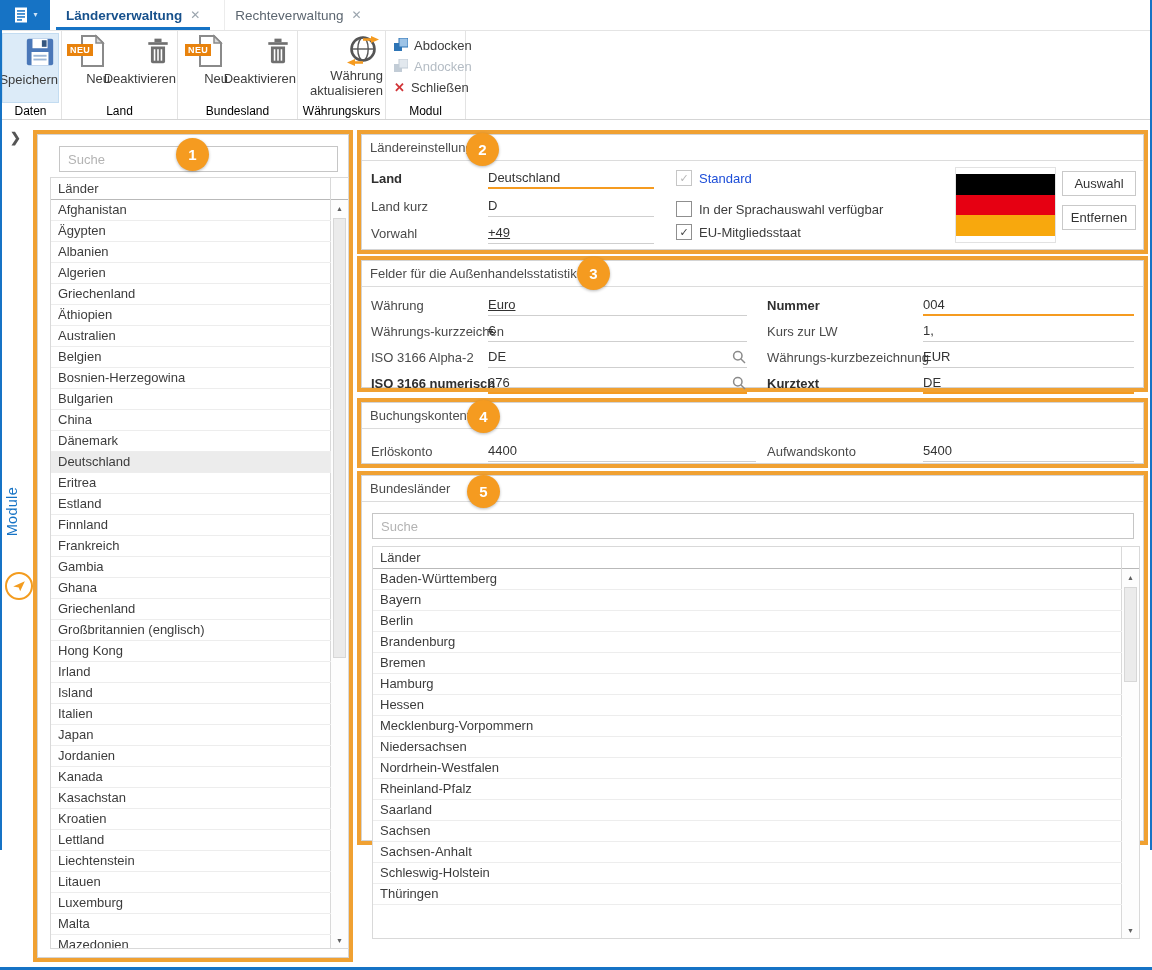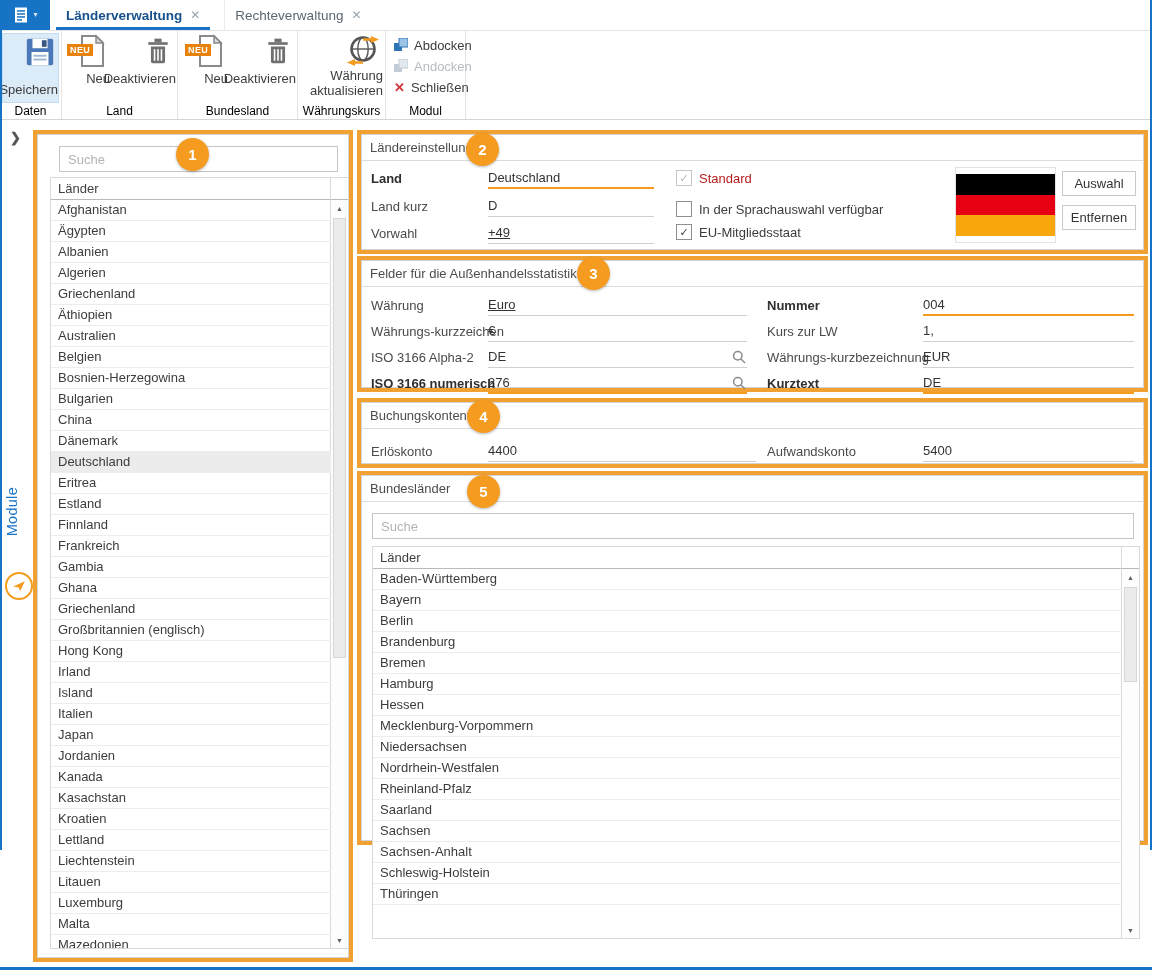--- a/index.html
+++ b/index.html
@@ -21,21 +21,21 @@
   .tab.active{color:#17518C;font-weight:bold;box-shadow:inset 0 -3px 0 #1673C5;}
   .tab .x{color:#9aa4ad;font-size:12px;font-weight:normal;}
   .tab + .tab{margin-left:14px;border-left:1px solid #ececec;}
 
   
   .ribbon{position:absolute;left:0;top:31px;width:1152px;height:89px;background:#fff;border-bottom:1px solid #d5d5d5;box-sizing:border-box;}
   .rgroup{position:absolute;top:0;height:88px;border-right:1px solid #e3e3e3;box-sizing:border-box;}
   .rgroup .glabel{position:absolute;bottom:1px;left:0;width:100%;text-align:center;font-size:12px;color:#000000;}
   .bigbtn{position:absolute;top:2px;display:flex;flex-direction:column;align-items:flex-end;font-size:13px;color:#3c3c3c;cursor:pointer;box-sizing:border-box;}
   .bigbtn .icn{width:36px;height:36px;position:relative;display:flex;align-items:center;justify-content:center;}
-  .bigbtn.sel{background:#DCEBF8;border:1px solid #C3DCF1;gap:10px;}
+  .bigbtn.sel{background:#DCEBF8;border:1px solid #C3DCF1;}
   .bigbtn .bl{margin-top:2px;white-space:nowrap;}
   .bigbtn .bl2{margin-top:0;line-height:1.12;text-align:center;white-space:nowrap;}
   .neu{position:absolute;left:-7px;top:11px;background:#E8820C;color:#fff;font-size:9px;font-weight:bold;padding:1px 3px;letter-spacing:.4px;}
   .mrow{position:absolute;left:8px;display:flex;gap:6px;align-items:center;font-size:13px;color:#3c3c3c;height:18px;cursor:pointer;white-space:nowrap;}
   .mrow.disabled{color:#b4bcc4;cursor:default;}
   .redx{color:#D13438;font-weight:bold;font-size:13px;}
 
   
   .ann{position:absolute;border:4px solid #F0A132;box-sizing:border-box;background:transparent;}
   .badge{position:absolute;width:33px;height:33px;border-radius:50%;background:#F59B20;color:#fff;font-size:15px;font-weight:bold;display:flex;align-items:center;justify-content:center;box-shadow:0 1px 3px rgba(0,0,0,.28);z-index:30;}
@@ -64,21 +64,21 @@
   .lbl{position:absolute;font-size:13px;color:#4a4a4a;line-height:19px;white-space:nowrap;}
   .lbl.b{font-weight:bold;color:#2f2f2f;}
   .val{position:absolute;height:21px;line-height:19px;font-size:13px;color:#333;border-bottom:1px solid #cfcfcf;box-sizing:border-box;white-space:nowrap;cursor:text;}
   .val.orange{border-bottom:2px solid #F59B20;}
   .mag{position:absolute;right:1px;top:3px;cursor:pointer;}
 
   
   .cb{position:absolute;display:flex;align-items:center;gap:7px;font-size:13px;color:#3c3c3c;cursor:pointer;white-space:nowrap;}
   .cb .box{width:14px;height:14px;border:1px solid #8f8f8f;background:#fff;display:flex;align-items:center;justify-content:center;font-size:11px;color:#3f3f3f;box-sizing:content-box;}
   .cb.checked .box::after{content:"✓";}
-  .cb.disabled{color:#b91c1c;}
+  .cb.disabled{color:#1d4ed8;}
   .cb.disabled .box{border-color:#c6c6c6;color:#b6b6b6;}
 
   
   .flag{position:absolute;border:1px solid #e2e2e2;background:#fff;box-sizing:border-box;padding:6px 0;display:flex;flex-direction:column;}
   .flag .stripe{width:100%;height:21px;}
   .btn{position:absolute;border:1px solid #c9c9c9;background:#fff;font-size:13px;color:#333;display:flex;align-items:center;justify-content:center;cursor:pointer;box-sizing:border-box;font-family:"Liberation Sans",sans-serif;}
 
   
   .expander{position:absolute;left:10px;top:130px;font-size:13px;font-weight:bold;color:#555;cursor:pointer;}
   .module-label{position:absolute;left:4px;top:487px;writing-mode:vertical-rl;transform:rotate(180deg);color:#1673C5;font-size:14.5px;cursor:pointer;letter-spacing:.3px;}

